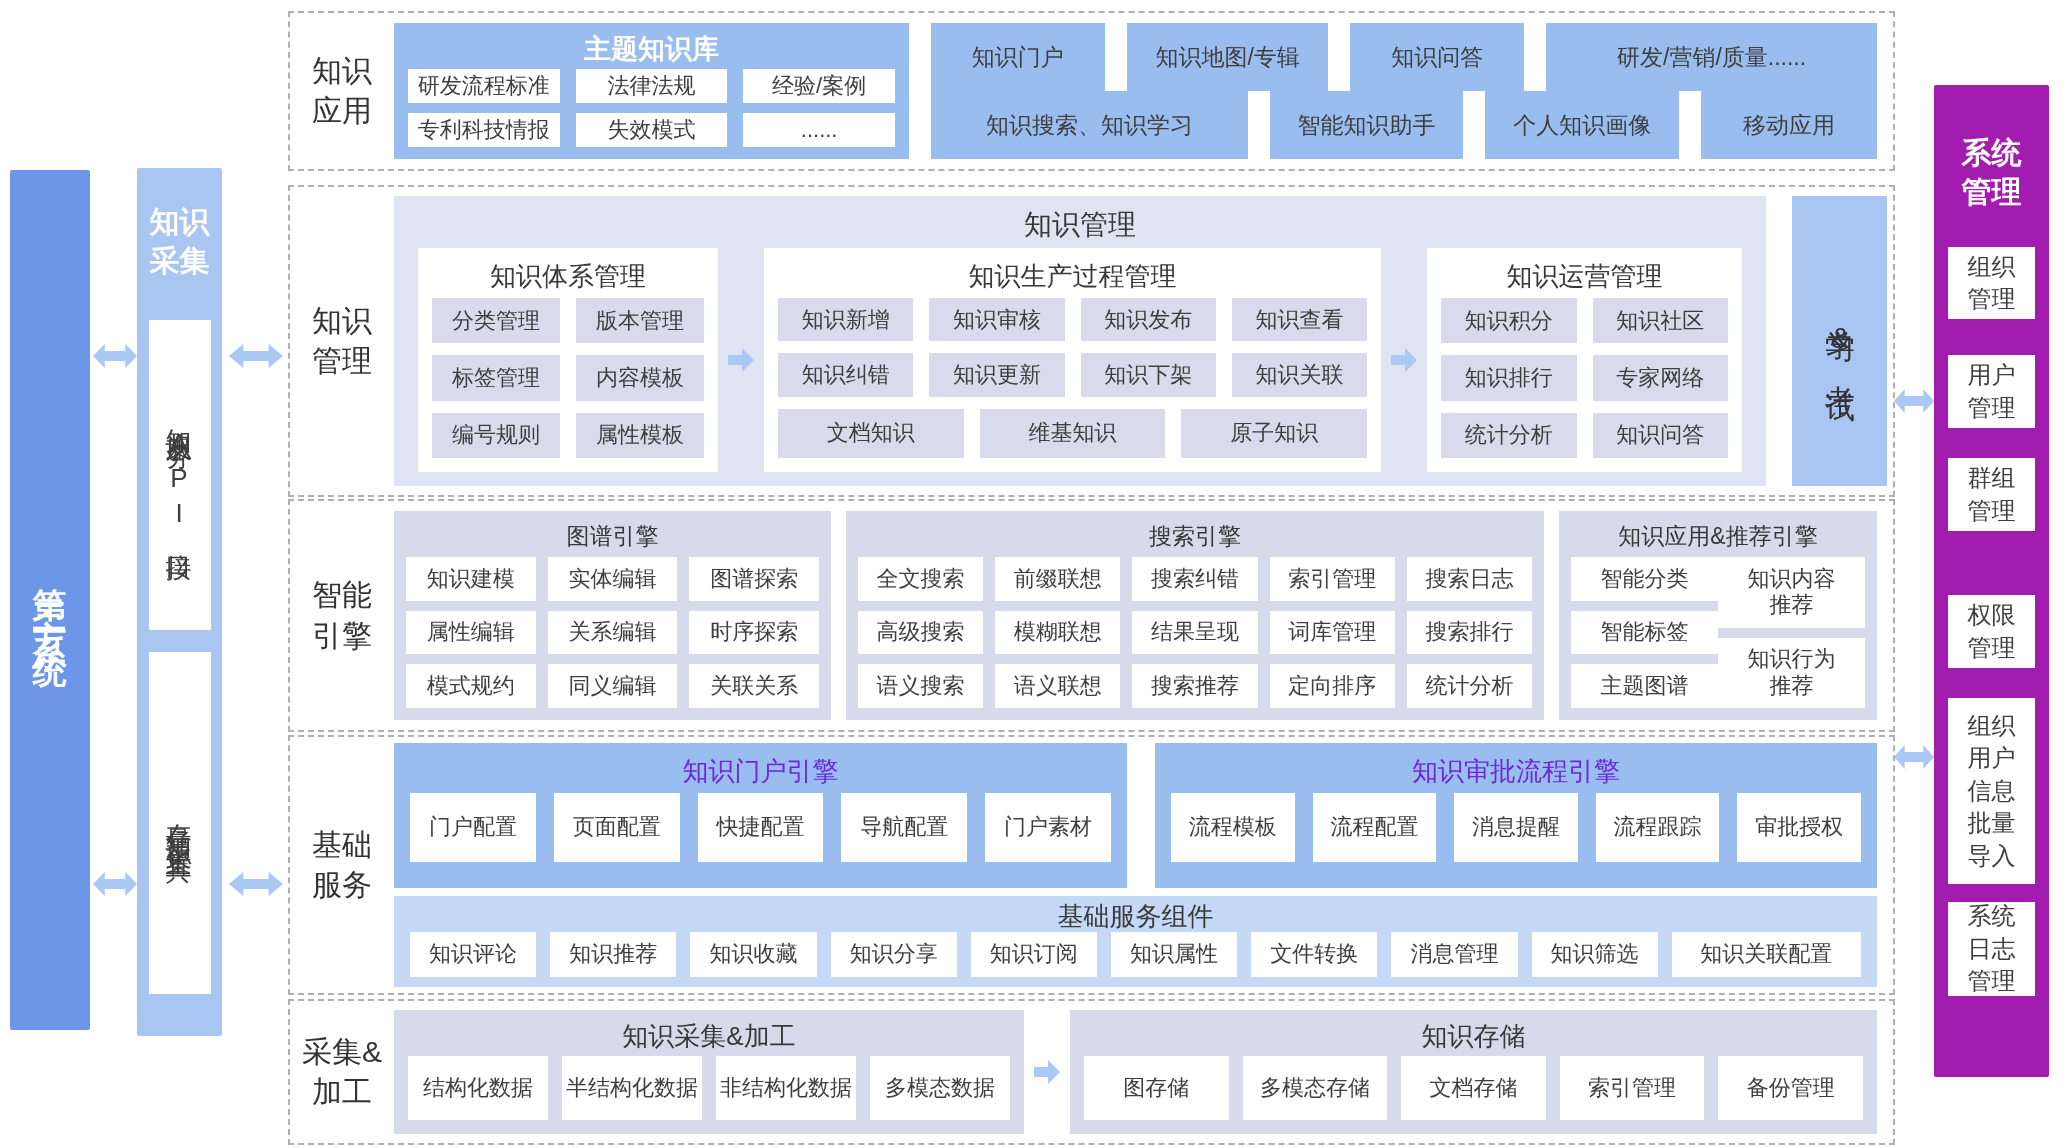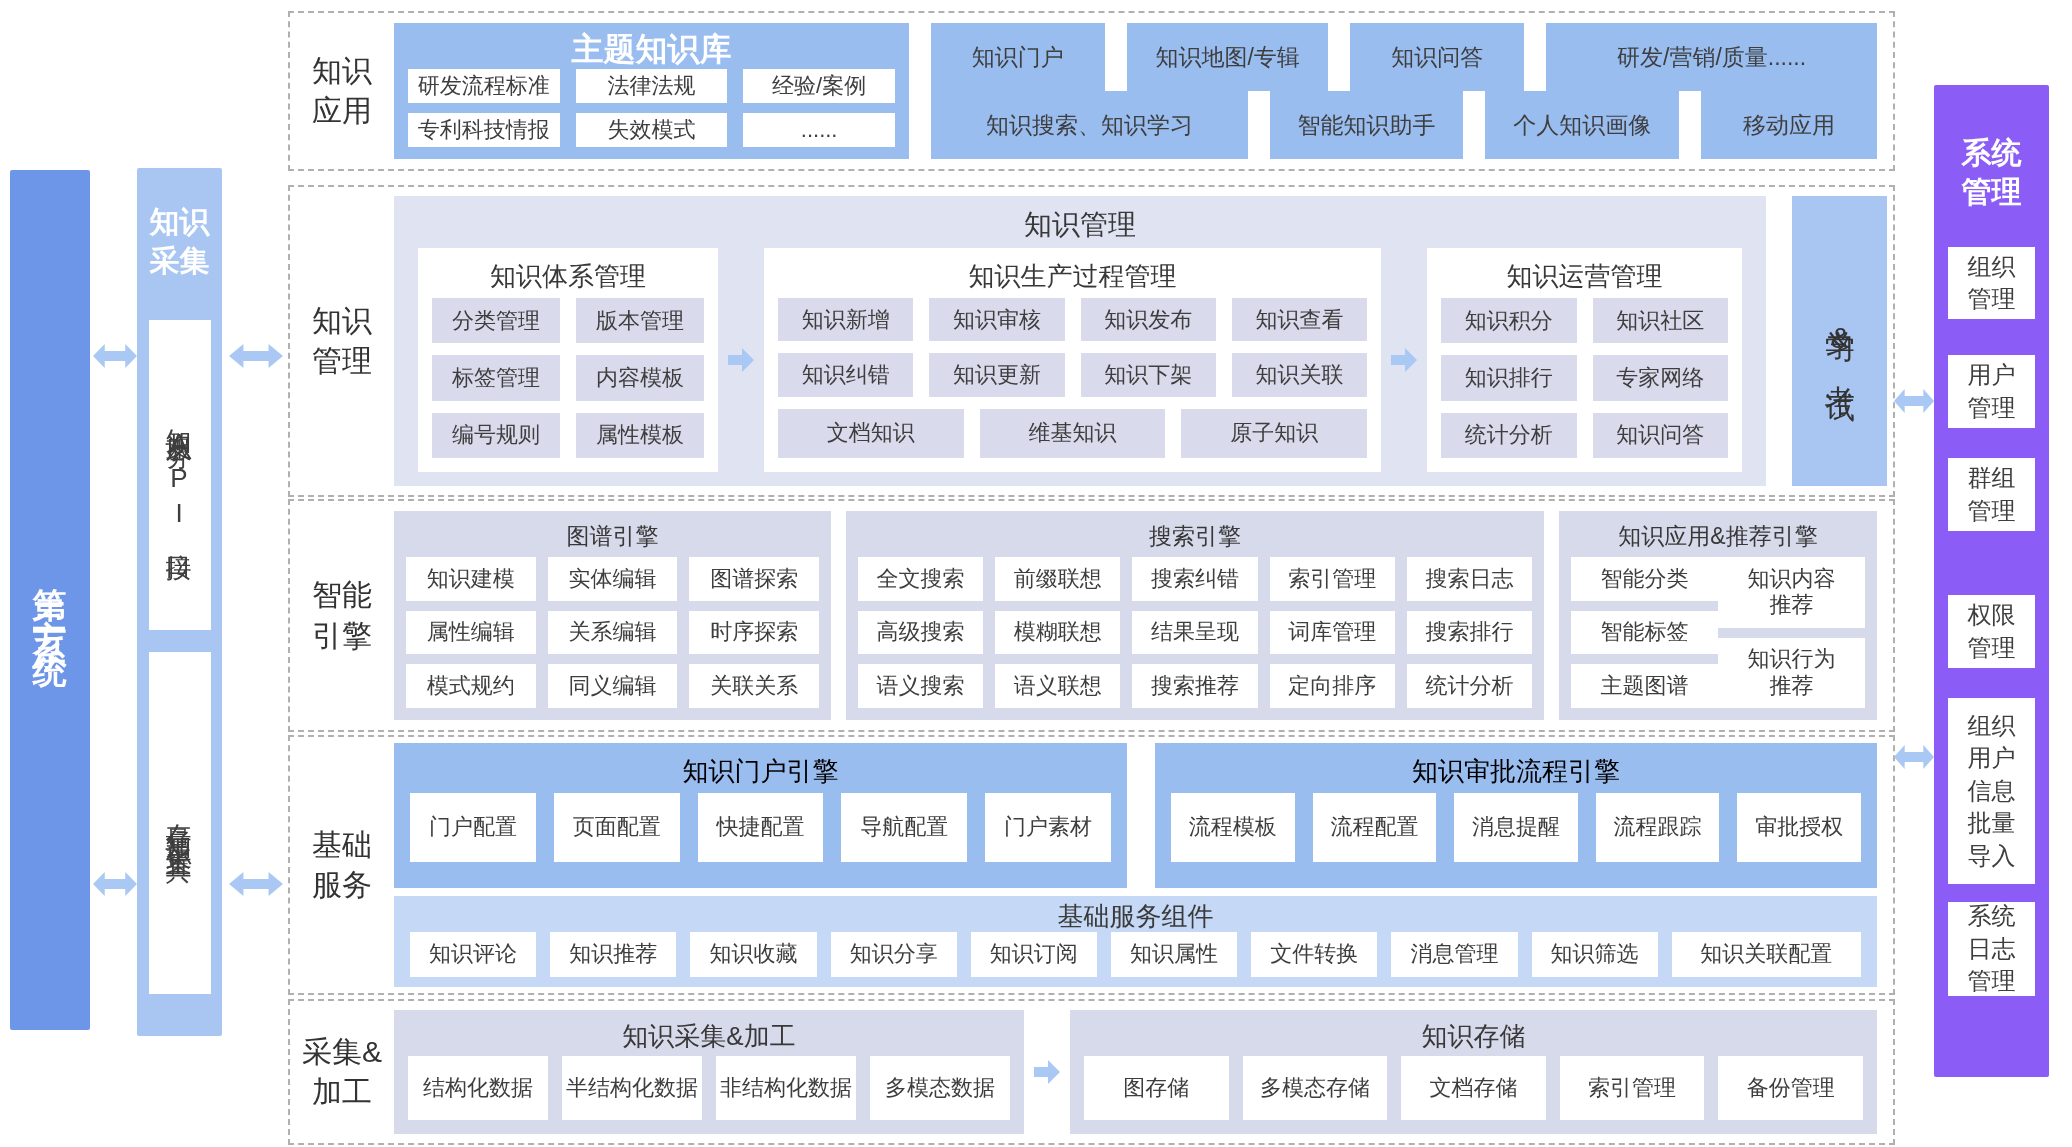--- a/index.html
+++ b/index.html
@@ -24,21 +24,21 @@
   .vcol{position:absolute;box-sizing:border-box;border-radius:2px;}
   #third-party{left:10px;top:170px;width:80px;height:860px;background:var(--blue-strong);
     display:flex;align-items:center;justify-content:center;}
   .v-text-white{writing-mode:vertical-rl;text-orientation:upright;color:#fff;font-weight:bold;
     font-size:34px;letter-spacing:16px;}
   #collect-col{left:137px;top:168px;width:85px;height:868px;background:var(--blue-soft);
     display:flex;flex-direction:column;align-items:center;padding-top:34px;}
   .collect-title{color:#fff;font-weight:bold;font-size:30px;white-space:pre-line;text-align:center;line-height:1.3;}
   .collect-box{background:#fff;width:62px;display:flex;align-items:center;justify-content:center;}
   .collect-box .v-ink{writing-mode:vertical-rl;text-orientation:upright;font-size:26px;color:var(--ink);letter-spacing:5px;}
-  #sys-col{left:1934px;top:85px;width:115px;height:992px;background:#8b5cf6;}
+  #sys-col{left:1934px;top:85px;width:115px;height:992px;background:#a21caf;}
   .sys-title{position:absolute;top:48px;left:0;right:0;text-align:center;color:#fff;font-weight:bold;
     font-size:30px;white-space:pre-line;line-height:1.3;}
   .sys-box{position:absolute;left:14px;width:87px;background:#fff;text-align:center;white-space:pre-line;
     display:flex;align-items:center;justify-content:center;font-size:24px;line-height:1.35;box-sizing:border-box;}
   
   .section{position:absolute;left:288px;width:1607px;border:2px dashed var(--dash);box-sizing:border-box;
     display:flex;background:#fff;}
   .sec-label{width:104px;flex:none;display:flex;align-items:center;justify-content:center;
     font-size:30px;color:#333;white-space:pre-line;text-align:center;line-height:1.35;}
   #sec-app{top:11px;height:160px;}
@@ -50,21 +50,21 @@
   .white-box{background:#fff;color:var(--ink);display:flex;align-items:center;justify-content:center;
     font-size:22px;text-align:center;white-space:pre-line;line-height:1.2;}
   .lav-box{background:var(--box-lav);color:var(--ink);display:flex;align-items:center;justify-content:center;
     font-size:22px;text-align:center;}
   .blue-box{background:var(--blue-mid);color:var(--ink);display:flex;align-items:center;justify-content:center;
     font-size:23px;text-align:center;}
   
   .app-wrap{flex:1;display:flex;align-items:center;gap:22px;padding:10px 16px 10px 0;}
   .repo-panel{width:515px;flex:none;height:136px;background:var(--blue-mid);display:flex;flex-direction:column;
     padding:4px 14px 12px;box-sizing:border-box;}
-  .repo-title{color:#fff;font-weight:bold;font-size:32px;text-align:center;height:42px;line-height:44px;}
+  .repo-title{color:#fff;font-weight:bold;font-size:27px;text-align:center;height:42px;line-height:44px;}
   .repo-grid{flex:1;display:grid;grid-template-columns:repeat(3,1fr);grid-auto-rows:1fr;gap:10px 16px;}
   .apps{flex:1;display:flex;flex-direction:column;height:136px;}
   .apps-row{flex:1;display:flex;gap:22px;}
   .apps-row1 > :nth-child(1){flex:1.05;} .apps-row1 > :nth-child(2){flex:1.22;}
   .apps-row1 > :nth-child(3){flex:1.05;} .apps-row1 > :nth-child(4){flex:2.0;}
   .apps-row2 > :nth-child(1){flex:1.8;}  .apps-row2 > :nth-child(2){flex:1.1;}
   .apps-row2 > :nth-child(3){flex:1.1;}  .apps-row2 > :nth-child(4){flex:1.0;}
   
   .mgmt-wrap{flex:1;display:flex;gap:26px;padding:9px 12px 9px 0;}
   .mgmt-panel{width:1372px;flex:none;background:var(--lav-pale);display:flex;flex-direction:column;box-sizing:border-box;}
@@ -88,21 +88,21 @@
   .eng-grid{flex:1;display:grid;grid-auto-rows:1fr;gap:10px 12px;}
   .graph{width:437px;flex:none;} .search{flex:1;} .reco{width:318px;flex:none;}
   .reco-body{flex:1;display:flex;}
   .reco-left,.reco-right{flex:1;display:flex;flex-direction:column;gap:10px;}
   .reco-left > div,.reco-right > div{flex:1;}
   
   .base-wrap{flex:1;display:flex;flex-direction:column;gap:8px;padding:6px 16px 6px 0;}
   .base-row1{display:flex;gap:20px;height:145px;flex:none;}
   .blue-panel{background:var(--blue-mid);display:flex;flex-direction:column;padding:2px 16px 26px;box-sizing:border-box;}
   .portal{width:733px;flex:none;} .approval{flex:1;margin-left:8px;}
-  .blue-title{font-size:26px;color:#000000;text-align:center;height:48px;line-height:52px;}
+  .blue-title{font-size:26px;color:#6d28d9;text-align:center;height:48px;line-height:52px;}
   .blue-items{flex:1;display:flex;gap:18px;}
   .blue-items > div{flex:1;}
   .comp-panel{flex:1;background:var(--blue-pale);display:flex;flex-direction:column;padding:0 16px 10px;box-sizing:border-box;}
   .comp-title{font-size:26px;color:#3a3a3a;text-align:center;height:36px;line-height:40px;}
   .comp-items{flex:1;display:flex;gap:14px;}
   .comp-items > div{flex:1;}
   .comp-items > div:last-child{flex:1.5;}
   
   .col-wrap{flex:1;display:flex;align-items:center;padding:8px 16px 8px 0;}
   .lav-panel{background:var(--lav);display:flex;flex-direction:column;height:124px;padding:2px 14px 14px;box-sizing:border-box;}

